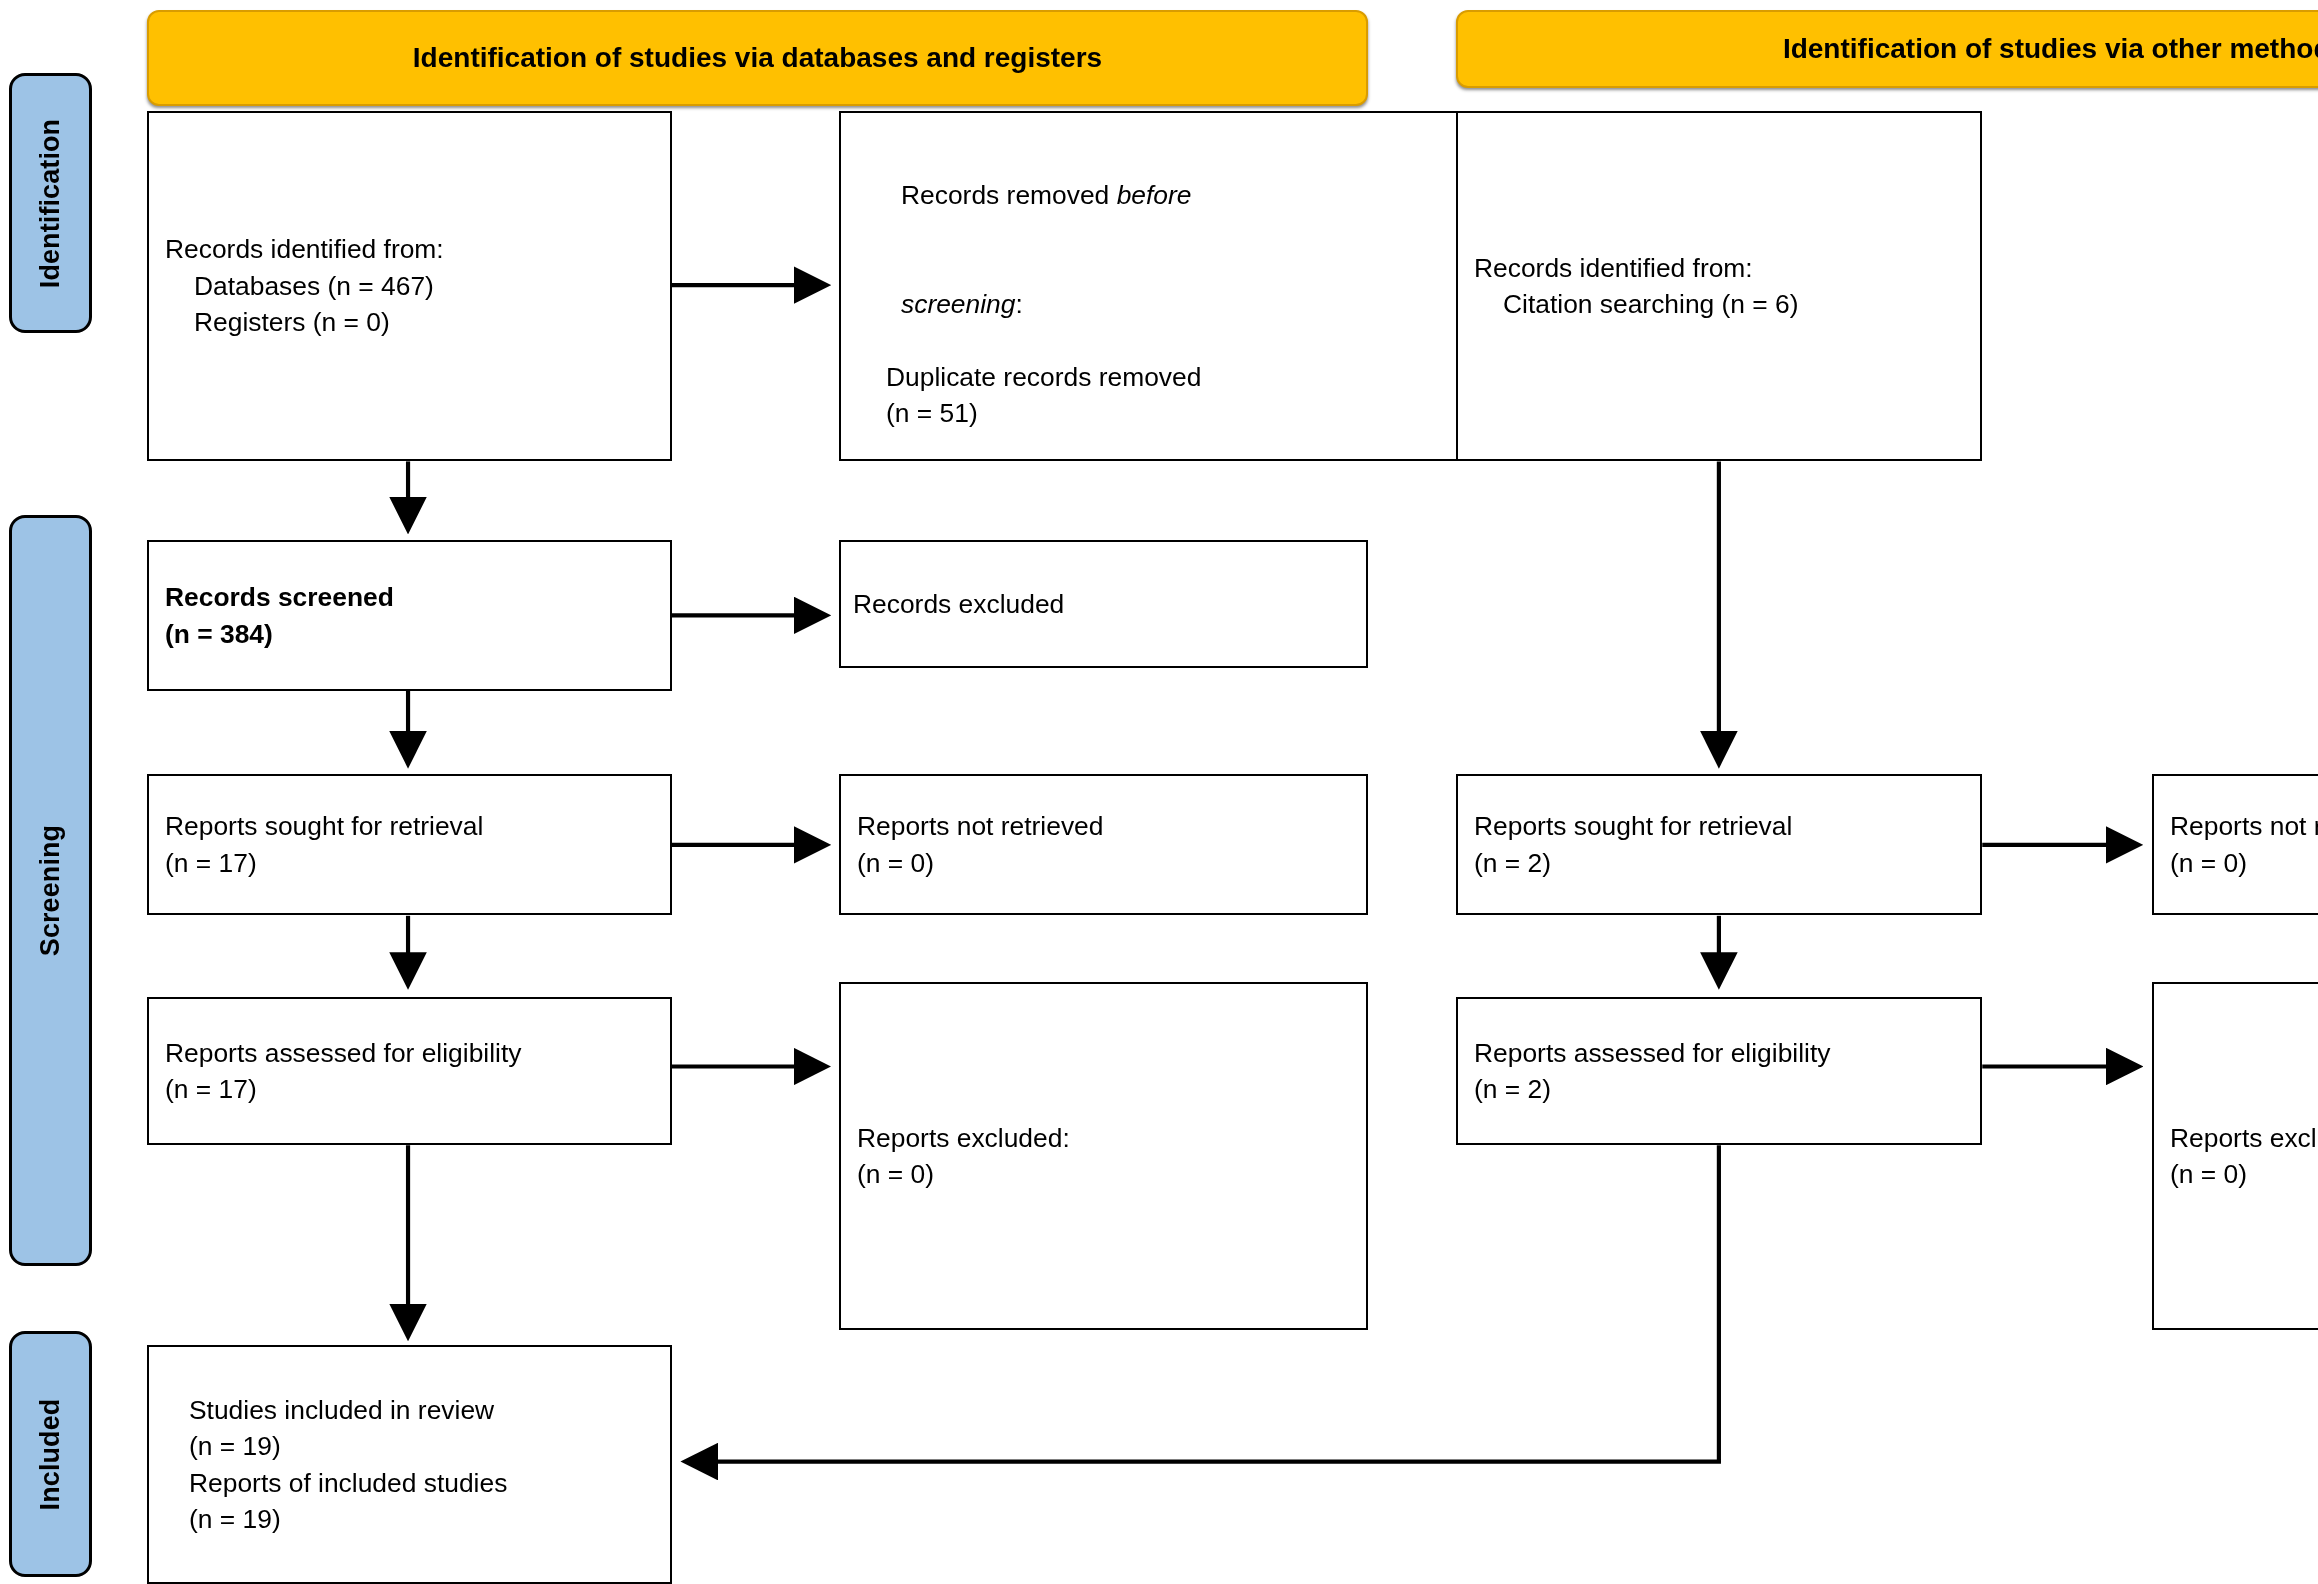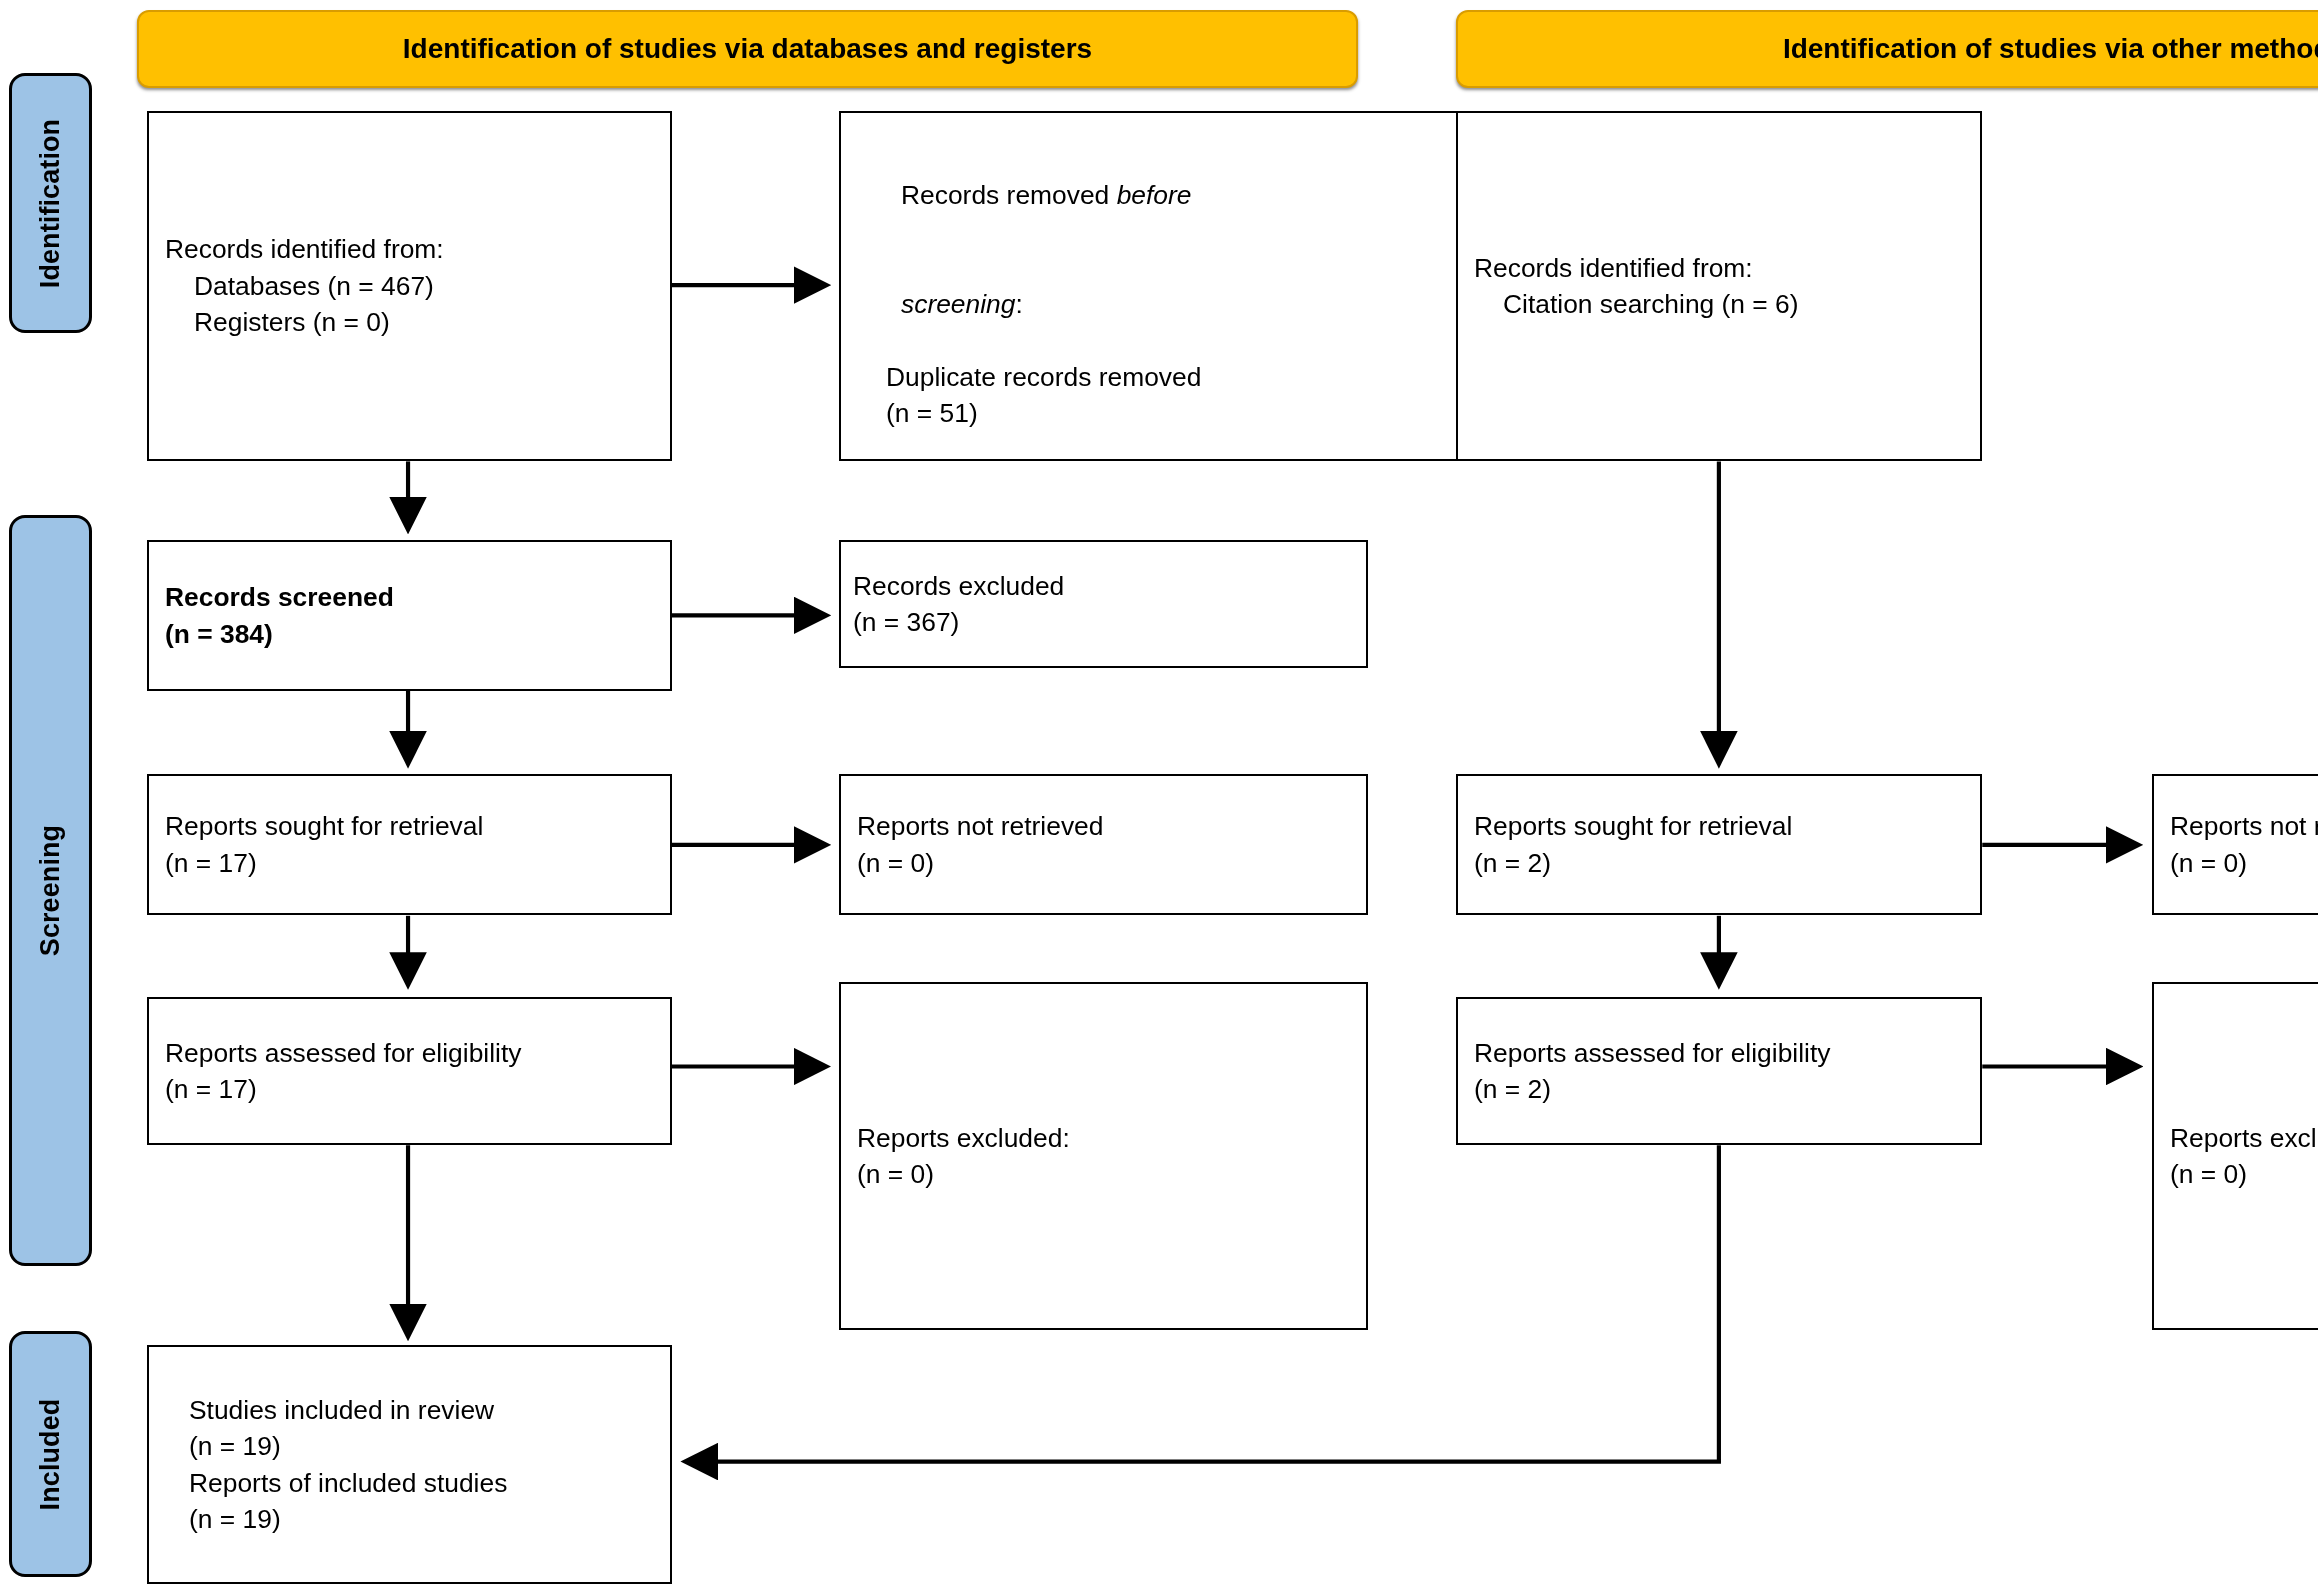--- a/index.html
+++ b/index.html
@@ -129,21 +129,21 @@
   </div>
 
   <div class="stage-bar" style="left:9.3px;top:515px;width:83px;height:751px;">
     <span class="vlabel">Screening</span>
   </div>
 
   <div class="stage-bar" style="left:9.3px;top:1331px;width:83px;height:246px;">
     <span class="vlabel">Included</span>
   </div>
 
-  <div class="col-header" style="left:137px;top:10.2px;width:1221px;height:78px;">
+  <div class="col-header" style="left:147px;top:10.2px;width:1221px;height:96px;">
     <span>Identification of studies via databases and registers</span>
   </div>
 
   <div class="col-header" style="left:1456px;top:10.2px;width:1217px;height:78px;">
     <span>Identification of studies via other methods</span>
   </div>
 
   <div class="node" style="left:147px;top:111px;width:525px;height:350px;">
     <div class="line">Records identified from:</div>
     <div class="line indent">Databases (n = 467)</div>
@@ -161,21 +161,20 @@
     <div class="line indent">(n = 51)</div>
   </div>
 
   <div class="node" style="left:147px;top:540px;width:525px;height:151px;font-weight:bold;">
     <div class="line">Records screened</div>
     <div class="line">(n = 384)</div>
   </div>
 
   <div class="node" style="left:839px;top:540px;width:529px;height:128px;padding-left:12px;">
     <div class="line">Records excluded</div>
-    <div class="line">(n = 367)</div>
   </div>
 
   <div class="node" style="left:147px;top:774px;width:525px;height:141px;">
     <div class="line">Reports sought for retrieval</div>
     <div class="line">(n = 17)</div>
   </div>
 
   <div class="node" style="left:839px;top:774px;width:529px;height:141px;">
     <div class="line">Reports not retrieved</div>
     <div class="line">(n = 0)</div>

